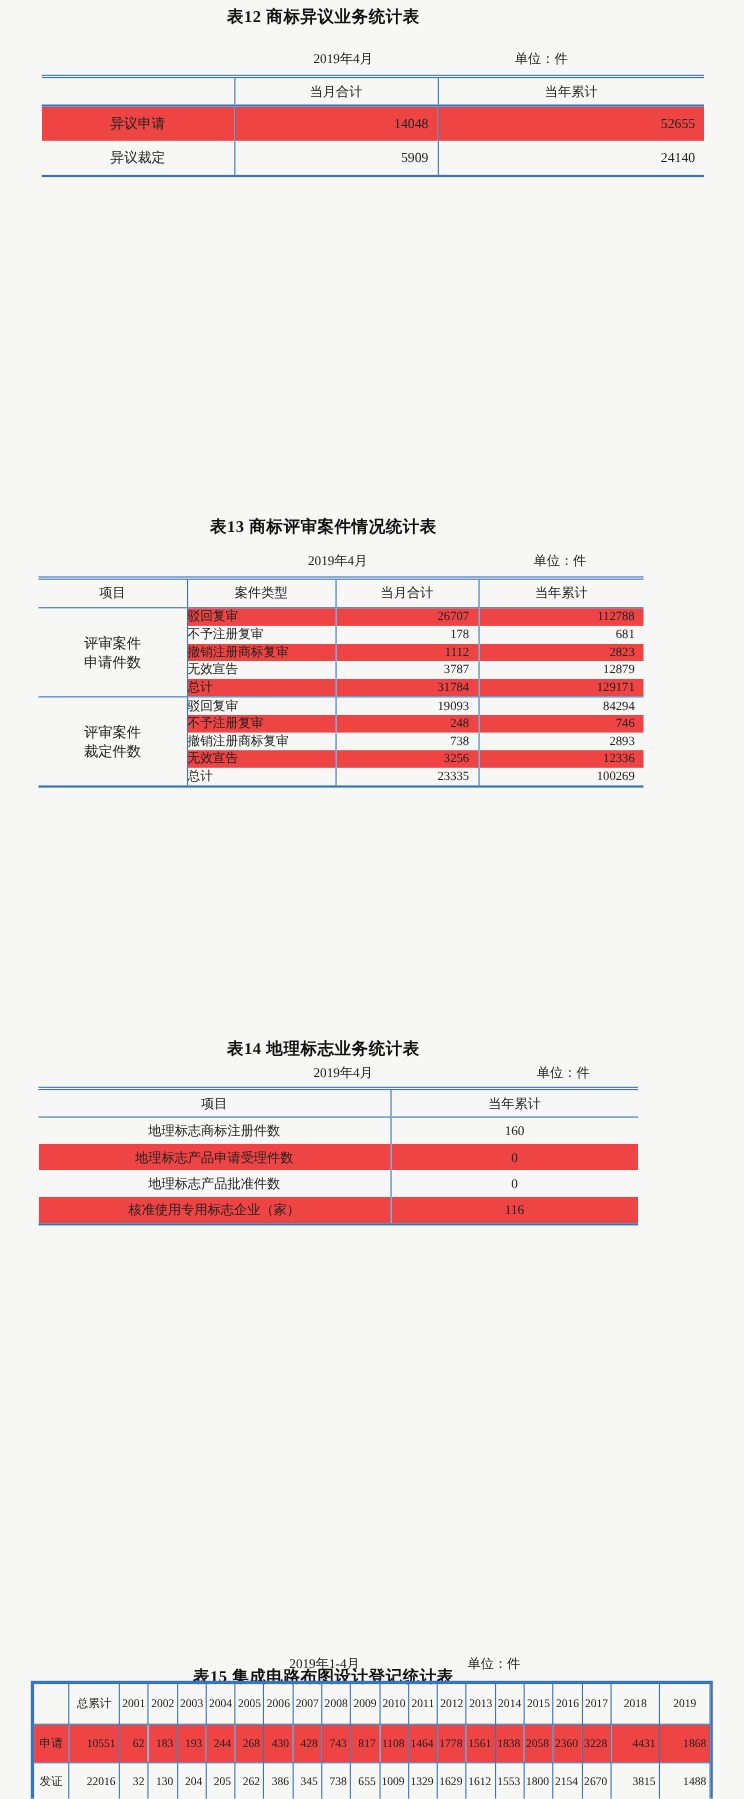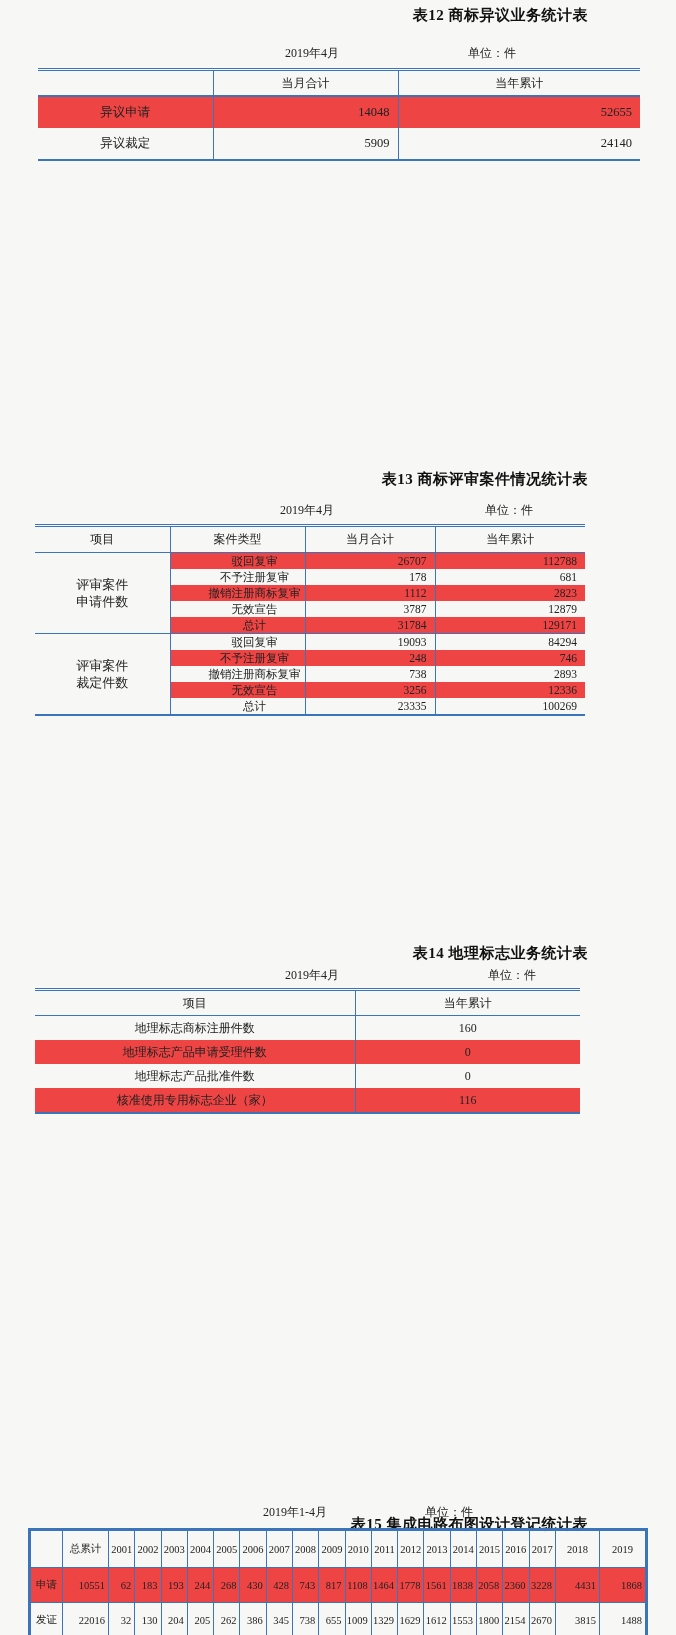--- a/index.html
+++ b/index.html
@@ -6,21 +6,21 @@
   body{
     width:676px;height:1635px;
     background:#f7f7f6;
     font-family:"Liberation Serif","DejaVu Serif",serif;
     color:#222;
   }
   #page{position:relative;width:676px;height:1635px;overflow:hidden;}
 
   .tbl-title{
     position:absolute;left:0;width:588px;
-    text-align:right;font-weight:bold;font-size:15px;color:#111;
+    text-align:center;font-weight:bold;font-size:15px;color:#111;
     letter-spacing:.5px;
   }
   .subline{position:absolute;height:16px;font-size:12px;color:#222;}
   .subline .period{position:absolute;top:0;}
   .subline .unit{position:absolute;top:0;}
 
   .twrap{
     position:absolute;
     border-top:3px double #3a74ba;
     border-bottom:2px solid #3a74ba;
@@ -38,21 +38,21 @@
   .t12 col.c1{width:175px}.t12 col.c2{width:185px}.t12 col.c3{width:242px}
   .t12 .vb{border-left:1px solid #3a74ba;}
 
   .note{
     position:absolute;font-size:9px;color:#5c504c;letter-spacing:.2px;
   }
 
   
   .t13 th{height:25px;font-size:12px;border-bottom:1.5px solid #3a74ba;text-align:center;}
   .t13 td{height:16px;font-size:11.5px;line-height:16px;}
-  .t13 .lab{text-align:center;padding-left:34px;}
+  .t13 .lab{}
   .t13 .num{text-align:right;padding-right:8px;}
   .t13 col.c1{width:135px}.t13 col.c2{width:135px}.t13 col.c3{width:130px}.t13 col.c4{width:150px}
   .t13 .vb{border-left:1px solid #3a74ba;}
   .t13 .vb2{border-left:1.5px solid #3a74ba;}
   .t13 tr.gsep td{border-top:1.5px solid #3a74ba;}
   .t13 td.group{text-align:center;font-size:13px;line-height:17px;background:transparent;}
 
   
   .t14 th{height:24px;font-size:12px;border-bottom:1.5px solid #3a74ba;text-align:center;}
   .t14 td{height:24px;font-size:12px;text-align:center;}

